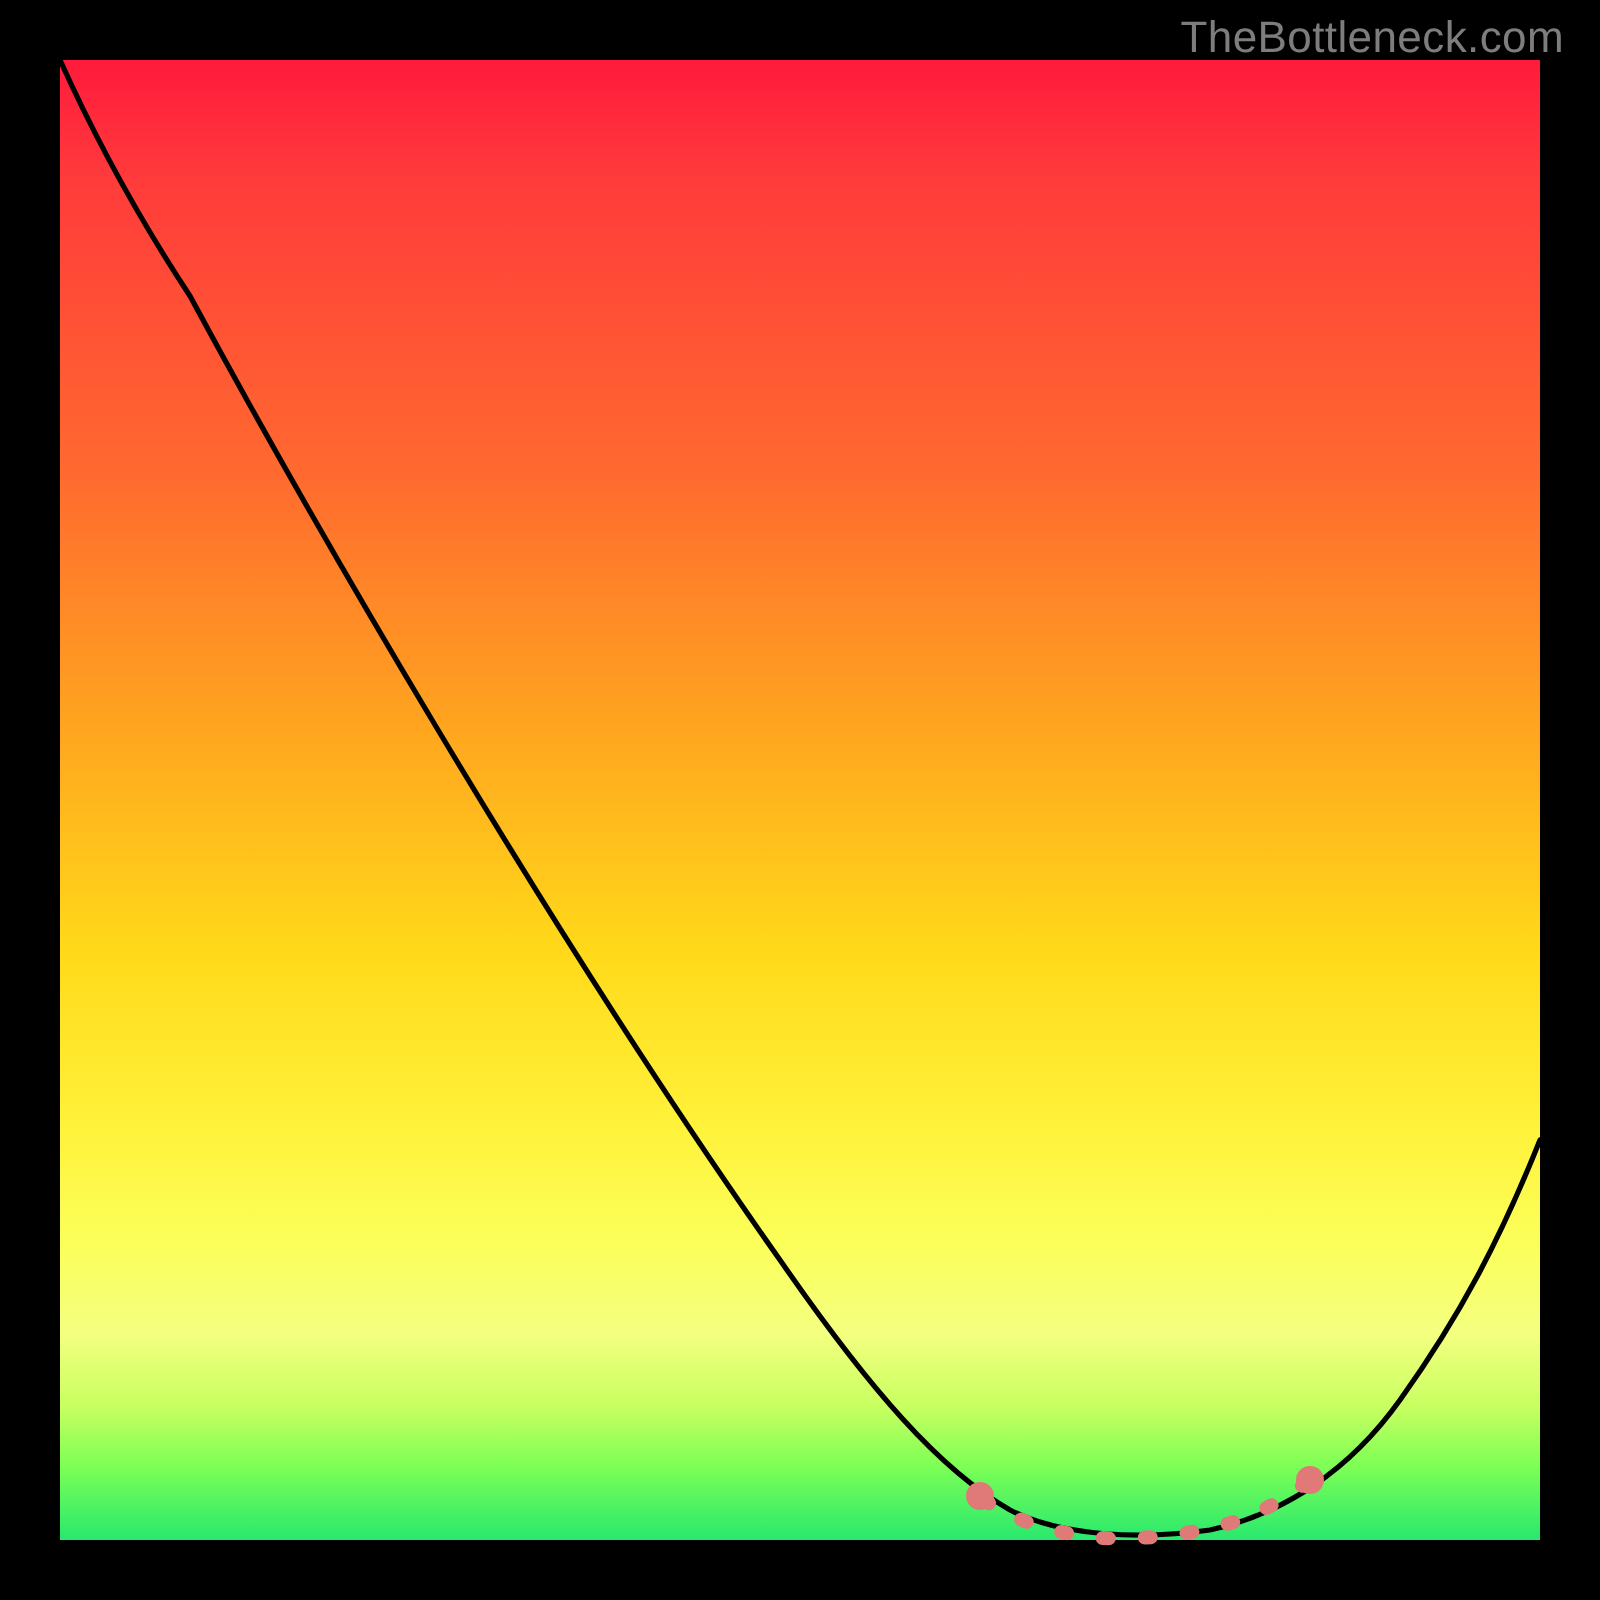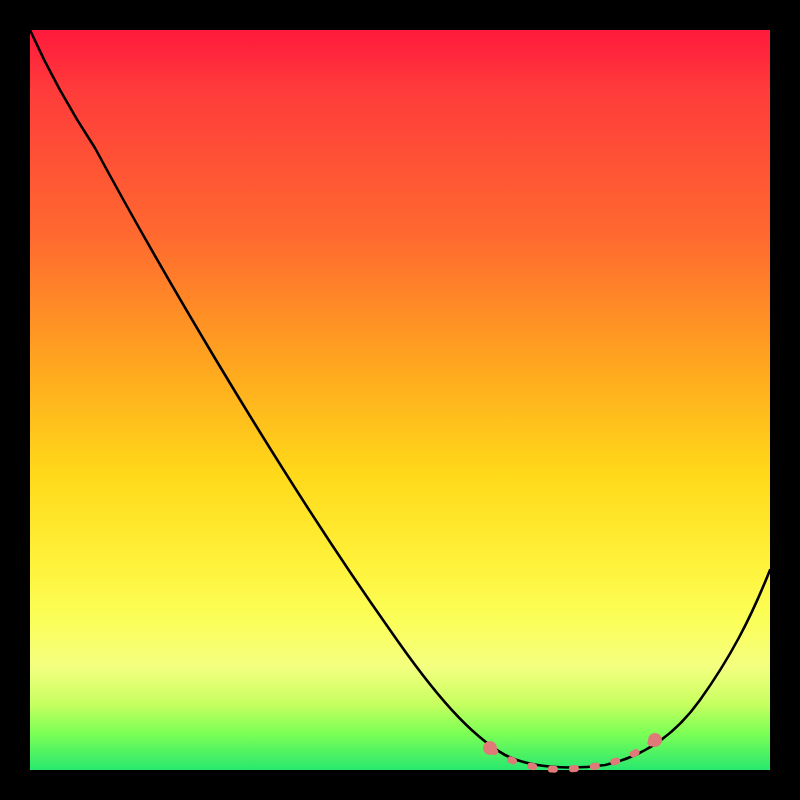--- a/index.html
+++ b/index.html
@@ -76,13 +76,14 @@
       <path d="M 462 720
                C 480 732, 500 737, 520 739
                C 545 740, 568 737, 590 730
                C 605 724, 616 717, 622 712" fill="none" stroke="#e07a78" stroke-width="7" stroke-linecap="round" stroke-dasharray="3 18"></path>
 
       <circle cx="460" cy="718" r="7" fill="#e07a78"></circle>
       <circle cx="625" cy="710" r="7" fill="#e07a78"></circle>
     </svg>
   </div>
 
+  <div class="watermark">TheBottleneck.com</div>
 </div>
 
 </body></html>

